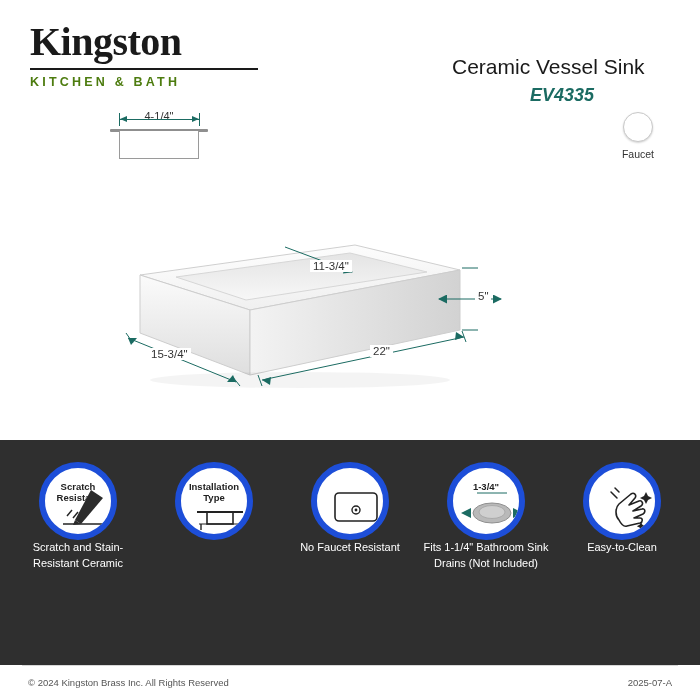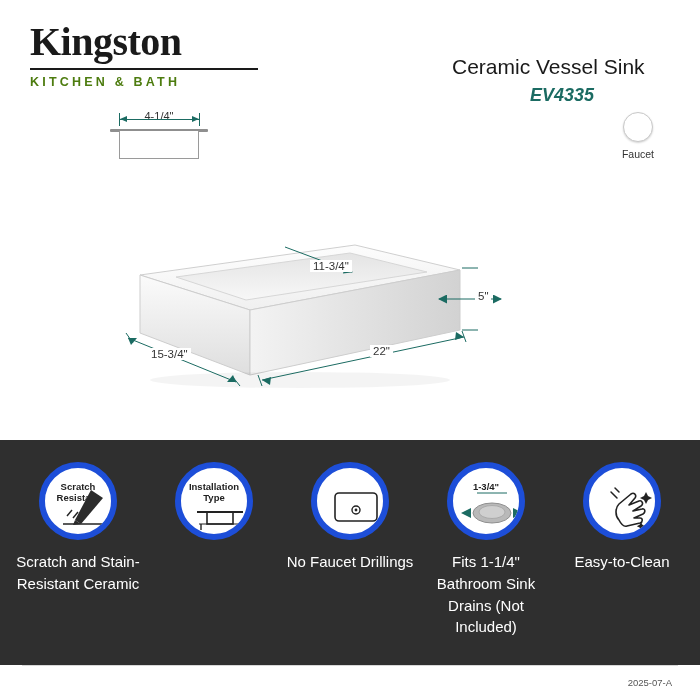--- a/index.html
+++ b/index.html
@@ -171,22 +171,21 @@
   .feat-circle {
     width: 78px; height: 78px;
     border-radius: 50%;
     background: #ffffff;
     border: 6px solid #1d4ed8;
     margin: 0 auto;
     position: relative;
     overflow: hidden;
   }
   .feat-caption {
-    margin-top: 11px;
-    font-size: 15px;
+    font-size: 11px;
     line-height: 1.45;
     color: #ffffff;
   }
   .feat-in-title {
     position: absolute;
     left: 0; right: 0; top: 13px;
     font-size: 9.5px;
     font-weight: bold;
     color: #222;
     line-height: 1.2;
@@ -343,21 +342,21 @@
     </div>
 
     <div class="feat">
       <div class="feat-circle">
         <svg width="78" height="78" viewBox="0 0 78 78" style="position:absolute;left:0;top:0">
           <rect x="18" y="25" width="42" height="28" rx="4" fill="none" stroke="#222" stroke-width="1.6"></rect>
           <circle cx="39" cy="42" r="4" fill="none" stroke="#222" stroke-width="1.4"></circle>
           <circle cx="39" cy="42" r="1.4" fill="#222"></circle>
         </svg>
       </div>
-      <div class="feat-caption">No Faucet Drillings</div>
+      <div class="feat-caption">No Faucet Resistant</div>
     </div>
 
     <div class="feat">
       <div class="feat-circle">
         <div class="feat-in-title">1-3/4"</div>
         <svg width="78" height="78" viewBox="0 0 78 78" style="position:absolute;left:0;top:0">
           <line x1="24" y1="25" x2="54" y2="25" stroke="#1b6b62" stroke-width="1"></line>
           <ellipse cx="39" cy="45" rx="19" ry="10" fill="#b9b9b9" stroke="#8f8f8f" stroke-width="1"></ellipse>
           <ellipse cx="39" cy="44" rx="13" ry="6.5" fill="#cfcfcf" stroke="#a5a5a5" stroke-width="0.8"></ellipse>
           <polygon points="8,45 18,40 18,50" fill="#1b6b62"></polygon>
@@ -377,14 +376,15 @@
         </svg>
       </div>
       <div class="feat-caption">Easy-to-Clean</div>
     </div>
 
   </div>
 </div>
 
 <div class="footer">
   <div class="footer-line"></div>
+  <div class="copyright">© 2024 Kingston Brass Inc. All Rights Reserved</div>
   <div class="docid">2025-07-A</div>
 </div>
 
 </body></html>

